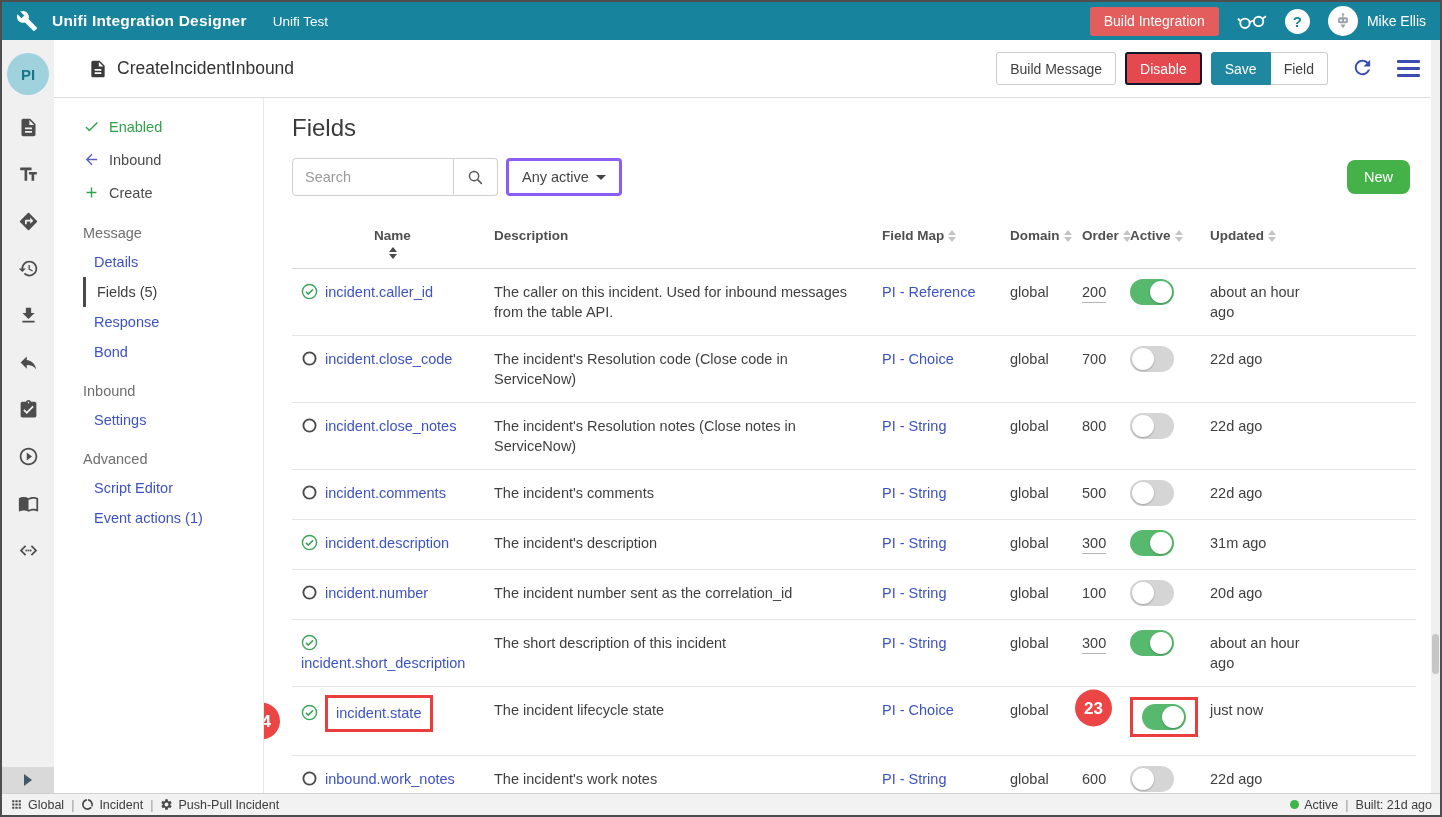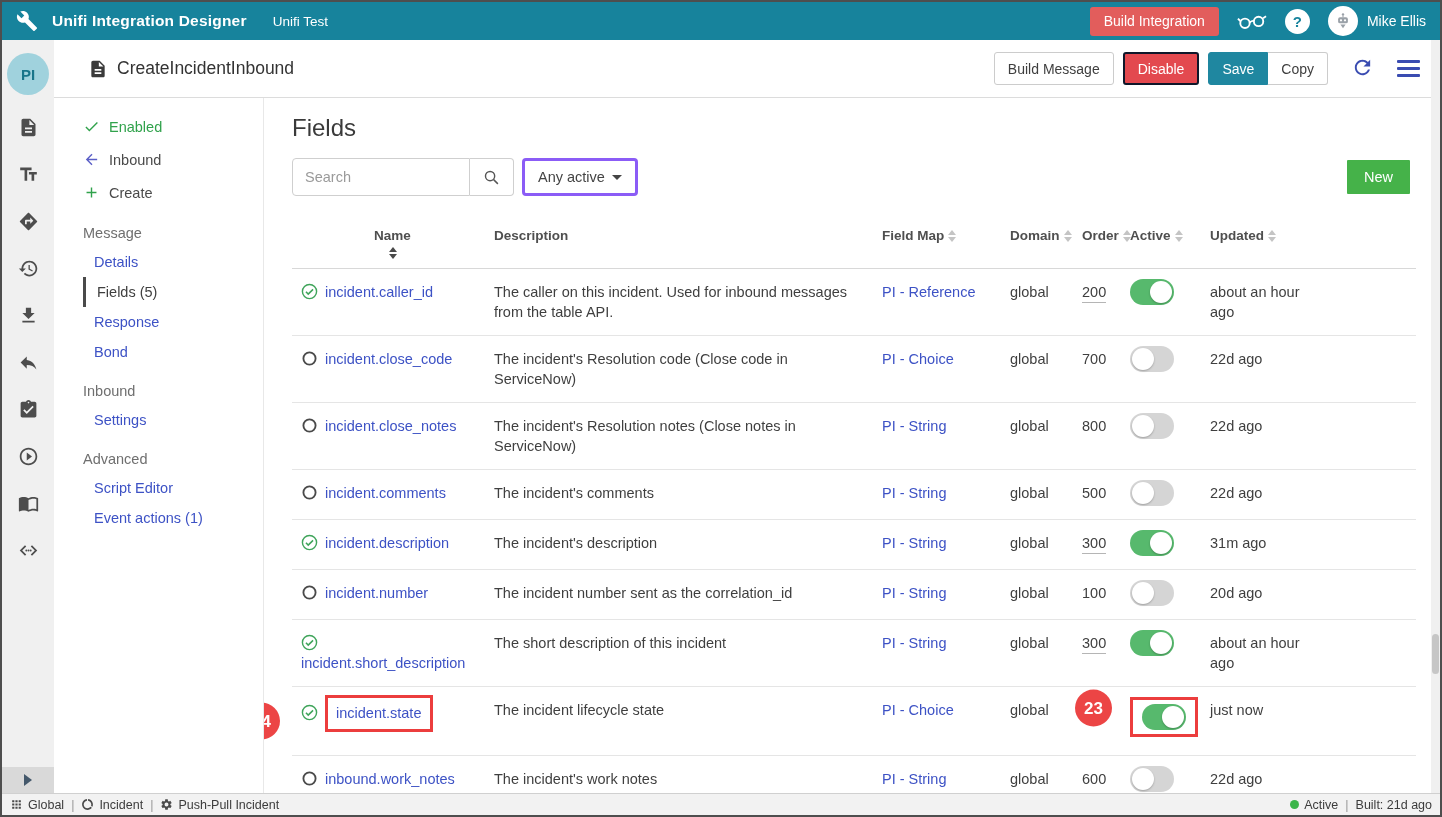--- a/index.html
+++ b/index.html
@@ -84,39 +84,39 @@
   .nav-item.active{ border-left:3px solid #4a4a4a; color:#3f3f3f; cursor:default; }
   
   .content{
     position:absolute; left:262px; top:96px; right:0; bottom:22px; background:#fff;
     padding:16px 24px 0 28px; overflow:hidden;
   }
   .page-title{ font-size:24px; font-weight:400; color:#3a3a3a; margin-bottom:16px; }
   .controls{ display:flex; align-items:center; }
   .search-group{ display:flex; }
   .search-input{
-    width:178px; height:38px; border:1px solid #cfcfcf; border-radius:4px 0 0 4px;
+    width:162px; height:38px; border:1px solid #cfcfcf; border-radius:4px 0 0 4px;
     padding:0 12px; font-size:14.5px; font-family:inherit; color:#444; outline:none;
   }
   .search-input::placeholder{ color:#9a9a9a; }
   .search-btn{
     width:44px; height:38px; border:1px solid #cfcfcf; border-left:none; background:#fff;
     border-radius:0 4px 4px 0; cursor:pointer; display:flex; align-items:center; justify-content:center;
   }
   .search-btn svg{ width:17px; height:17px; stroke:#555; fill:none; stroke-width:2; }
   .filter-btn{
     margin-left:8px; height:38px; background:#fff; border:3px solid #8b5cf6; border-radius:4px;
     padding:0 13px; font-size:14.5px; font-family:inherit; color:#444; cursor:pointer;
     display:flex; align-items:center; gap:7px;
   }
   .caret-down{ width:0; height:0; border-left:5px solid transparent; border-right:5px solid transparent;
     border-top:5px solid #444; }
   .btn-new{
     margin-left:auto; margin-right:6px; height:34px; padding:0 17px; background:#45b249; color:#fff;
-    border:none; border-radius:1px; font-size:14.5px; font-family:inherit; cursor:pointer;
+    border:none; border-radius:8px; font-size:14.5px; font-family:inherit; cursor:pointer;
   }
   
   .table{ margin-top:24px; }
   .trow{
     display:grid; position:relative;
     grid-template-columns:202px 388px 128px 72px 48px 80px 118px 1fr;
     border-bottom:1px solid #e5e5e5; align-items:start;
   }
   .thead-row{ border-bottom:1px solid #d8d8d8; }
   .th{ font-size:13.5px; font-weight:700; color:#4f4f4f; padding:8px 10px 9px 0;
@@ -205,21 +205,21 @@
       <svg viewBox="0 0 24 24">
           <path d="M14 2H6c-1.1 0-2 .9-2 2v16c0 1.1.9 2 2 2h12c1.1 0 2-.9 2-2V8l-6-6zm2 16H8v-2h8v2zm0-4H8v-2h8v2zm-3-5V3.5L18.5 9H13z"></path>
         </svg>
       <span class="t">CreateIncidentInbound</span>
     </div>
     <div class="subheader-right">
       <button class="btn btn-plain">Build Message</button>
       <button class="btn btn-danger">Disable</button>
       <div class="btn-group">
         <button class="btn btn-teal">Save</button>
-        <button class="btn btn-copy">Copy</button>
+        <button class="btn btn-copy">Field</button>
       </div>
       <button class="refresh-btn">
         <svg viewBox="0 0 24 24">
             <path d="M17.65 6.35C16.2 4.9 14.21 4 12 4c-4.42 0-7.99 3.58-7.99 8s3.57 8 7.99 8c3.73 0 6.84-2.55 7.73-6h-2.08c-.82 2.33-3.04 4-5.65 4-3.31 0-6-2.69-6-6s2.69-6 6-6c1.66 0 3.14.69 4.22 1.78L13 11h7V4l-2.35 2.35z"></path>
           </svg>
       </button>
       <button class="menu-btn">
         <div class="bar"></div>
           <div class="bar"></div>
           <div class="bar"></div>

